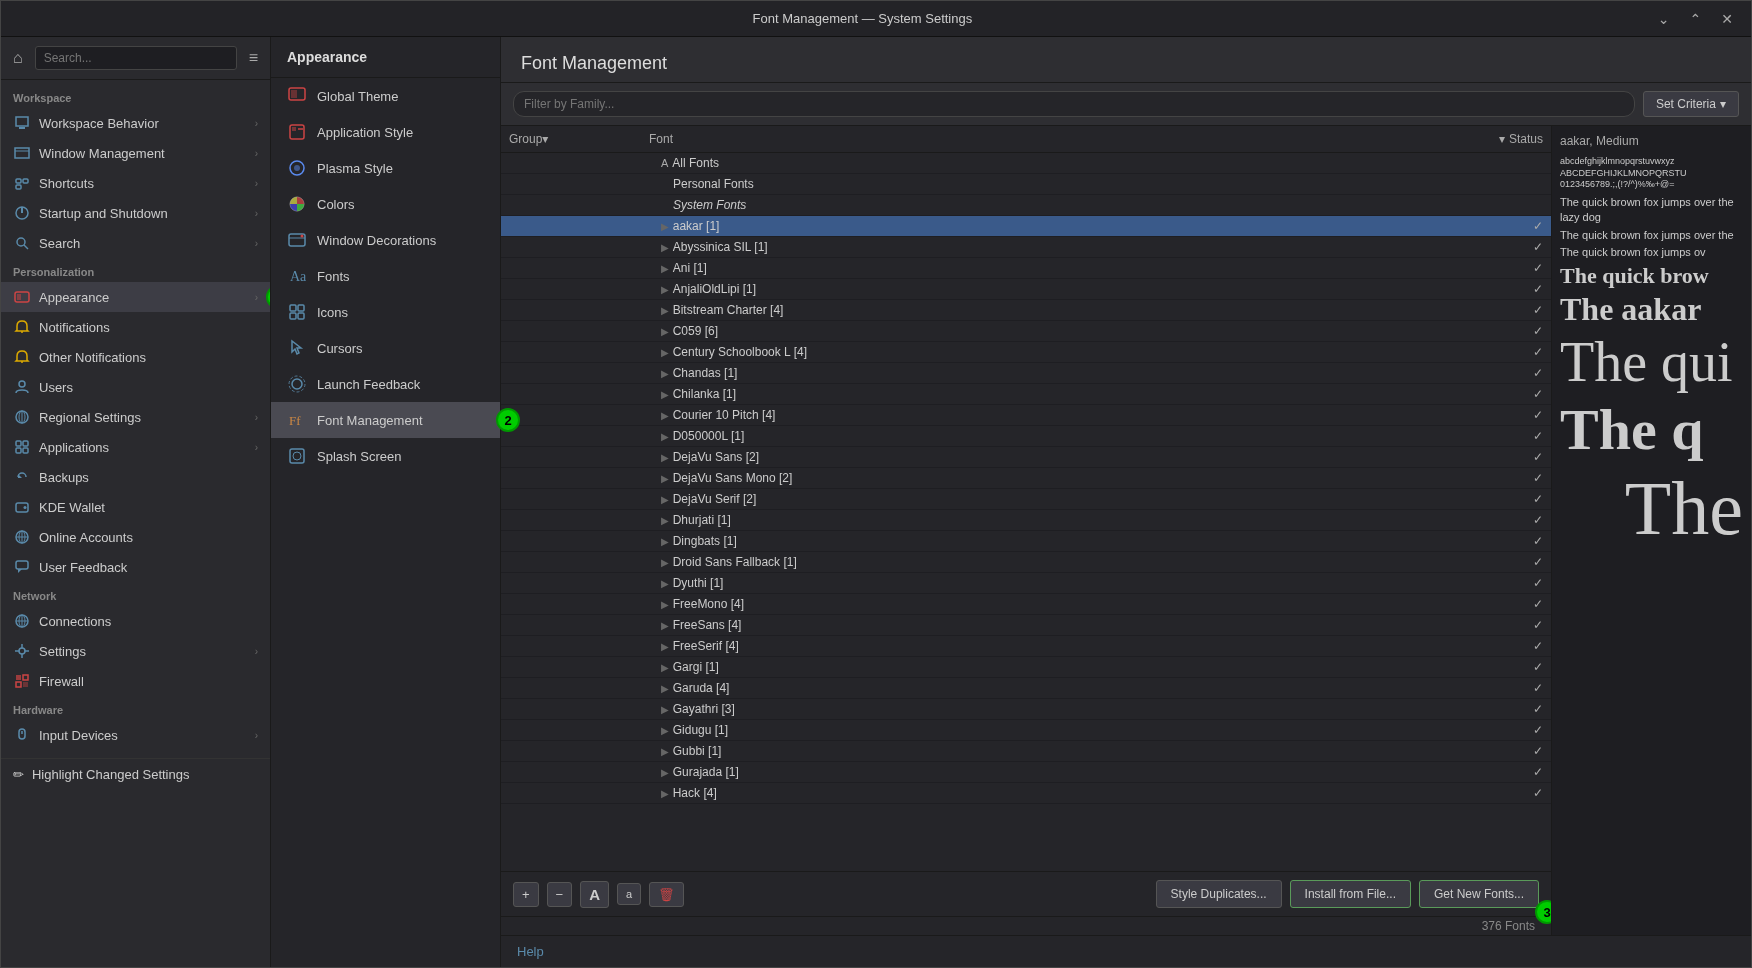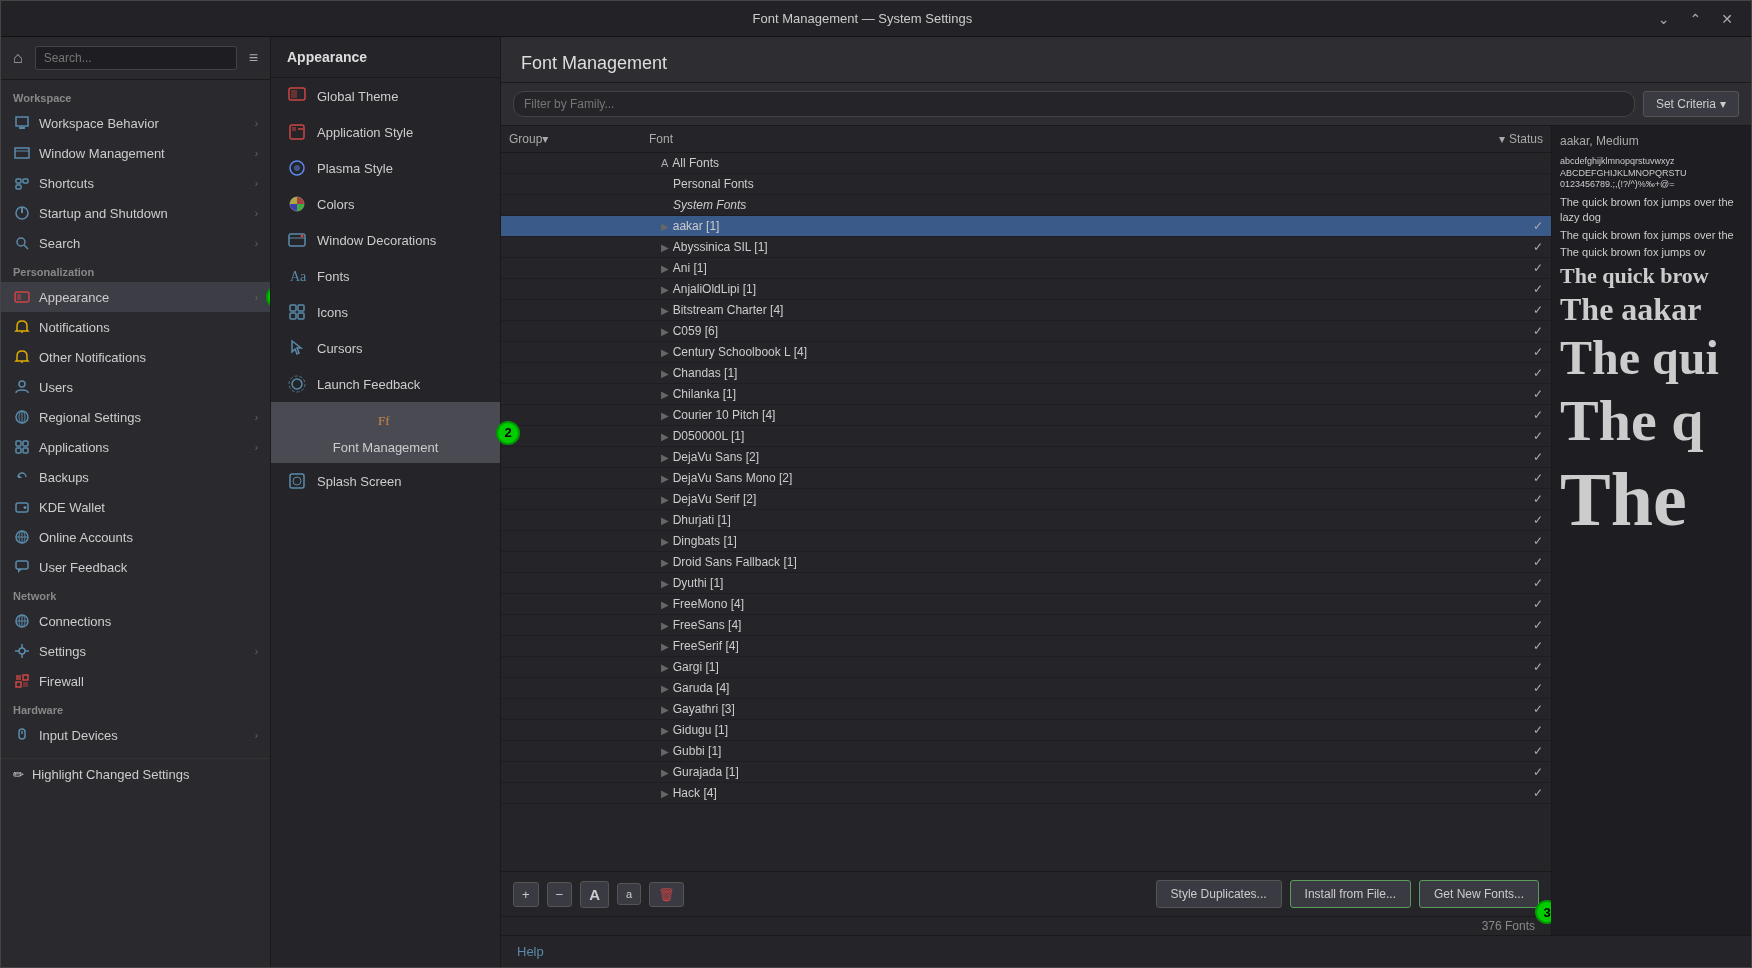--- a/index.html
+++ b/index.html
@@ -334,23 +334,23 @@
       line-height: 1.3;
       margin-bottom: 4px;
     }
     .preview-text-samples {
       flex: 1;
       overflow: hidden;
     }
     .preview-sample-1 { color: #ccc; font-size: 11px; line-height: 1.4; margin-bottom: 2px; }
     .preview-sample-lg-1 { color: #ccc; font-size: 22px; font-weight: bold; font-family: serif; margin-bottom: 2px; white-space: nowrap; overflow: hidden; }
     .preview-sample-lg-2 { color: #ccc; font-size: 32px; font-weight: bold; font-family: serif; margin-bottom: 2px; white-space: nowrap; overflow: hidden; }
-    .preview-sample-lg-3 { color: #ccc; font-size: 48px; font-weight: bold; font-family: serif; margin-bottom: 2px; white-space: nowrap; overflow: hidden; }
+    .preview-sample-lg-3 { color: #ccc; font-size: 56px; font-weight: normal; font-family: serif; margin-bottom: 2px; white-space: nowrap; overflow: hidden; }
     .preview-sample-lg-4 { color: #ccc; font-size: 58px; font-weight: bold; font-family: serif; margin-bottom: 2px; white-space: nowrap; overflow: hidden; }
-    .preview-sample-lg-5 { color: #ccc; font-size: 76px; font-weight: bold; font-family: serif; margin-bottom: 14px; white-space: nowrap; overflow: hidden; }
+    .preview-sample-lg-5 { color: #ccc; font-size: 76px; font-weight: normal; font-family: serif; margin-bottom: 14px; white-space: nowrap; overflow: hidden; text-align: right; }
 
     
     .bottom-toolbar {
       display: flex;
       align-items: center;
       padding: 8px 12px;
       background: #252529;
       border-top: 1px solid #1a1a1a;
       gap: 8px;
       flex-shrink: 0;
@@ -748,21 +748,21 @@
       <div class="appearance-item">
         <span class="item-icon">
           <svg width="20" height="20" viewBox="0 0 20 20">
               <circle cx="10" cy="10" r="5" fill="none" stroke="#5a8aaa" stroke-width="1.5"></circle>
               <circle cx="10" cy="10" r="8" fill="none" stroke="#5a8aaa" stroke-width="0.8" stroke-dasharray="3,2"></circle>
             </svg>
         </span>
         <span>Launch Feedback</span>
       </div>
 
-      <div class="appearance-item active" style="position:relative;flex-direction:column;">
+      <div class="appearance-item active" style="position:relative;">
         <span class="item-icon">
           <svg width="20" height="20" viewBox="0 0 20 20">
               <text x="2" y="15" font-family="serif" font-size="13" fill="#cc8844">Ff</text>
             </svg>
         </span>
         <span>Font Management</span>
 
         <div style="position:absolute;right:-20px;top:50%;transform:translateY(-50%);width:24px;height:24px;border-radius:50%;background:#00cc00;color:#000;font-weight:bold;font-size:13px;display:flex;align-items:center;justify-content:center;z-index:200;border:2px solid #009900;">2</div>
       </div>
 

